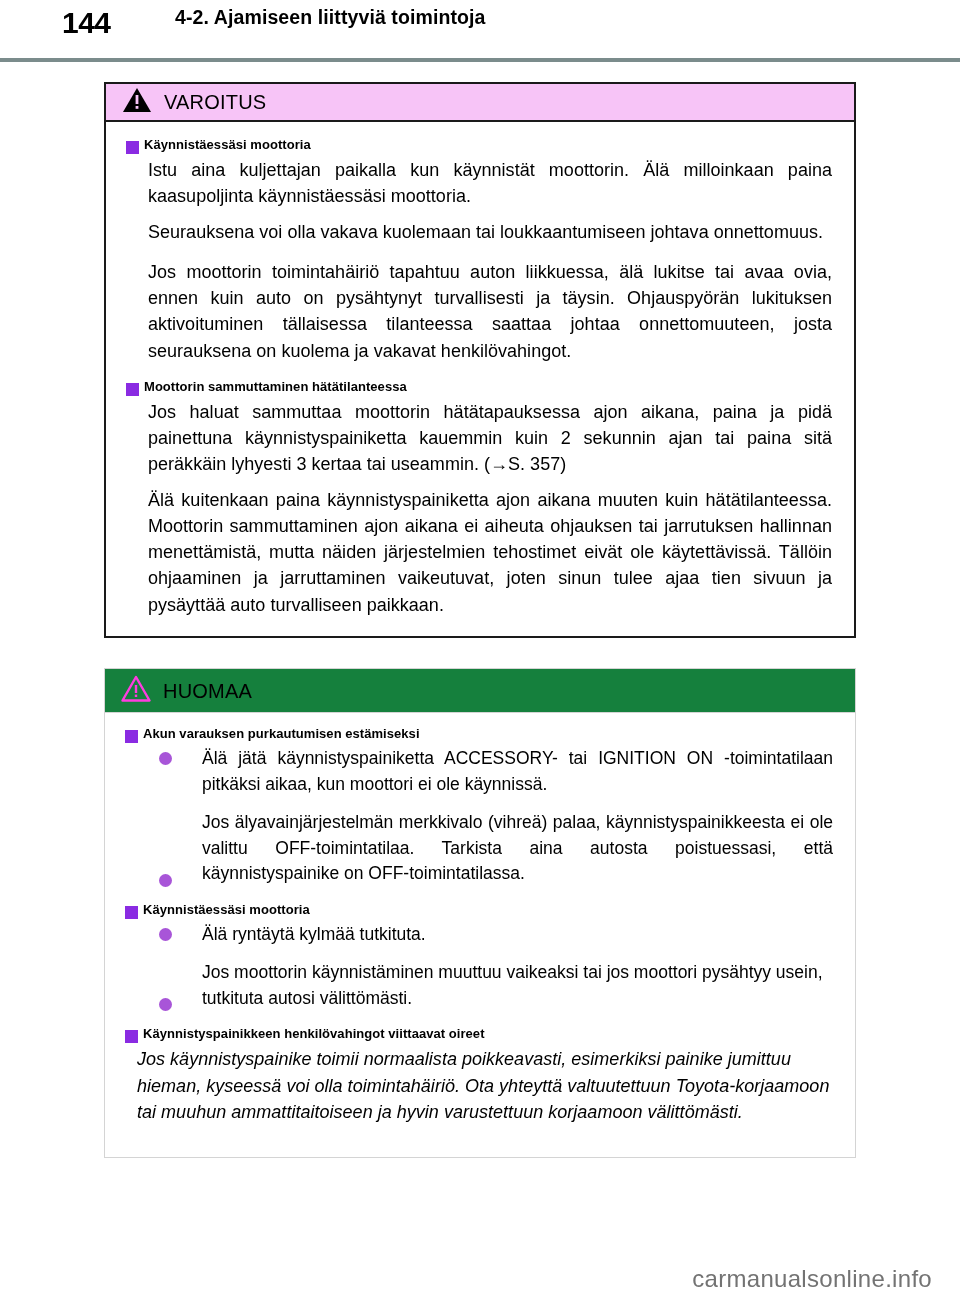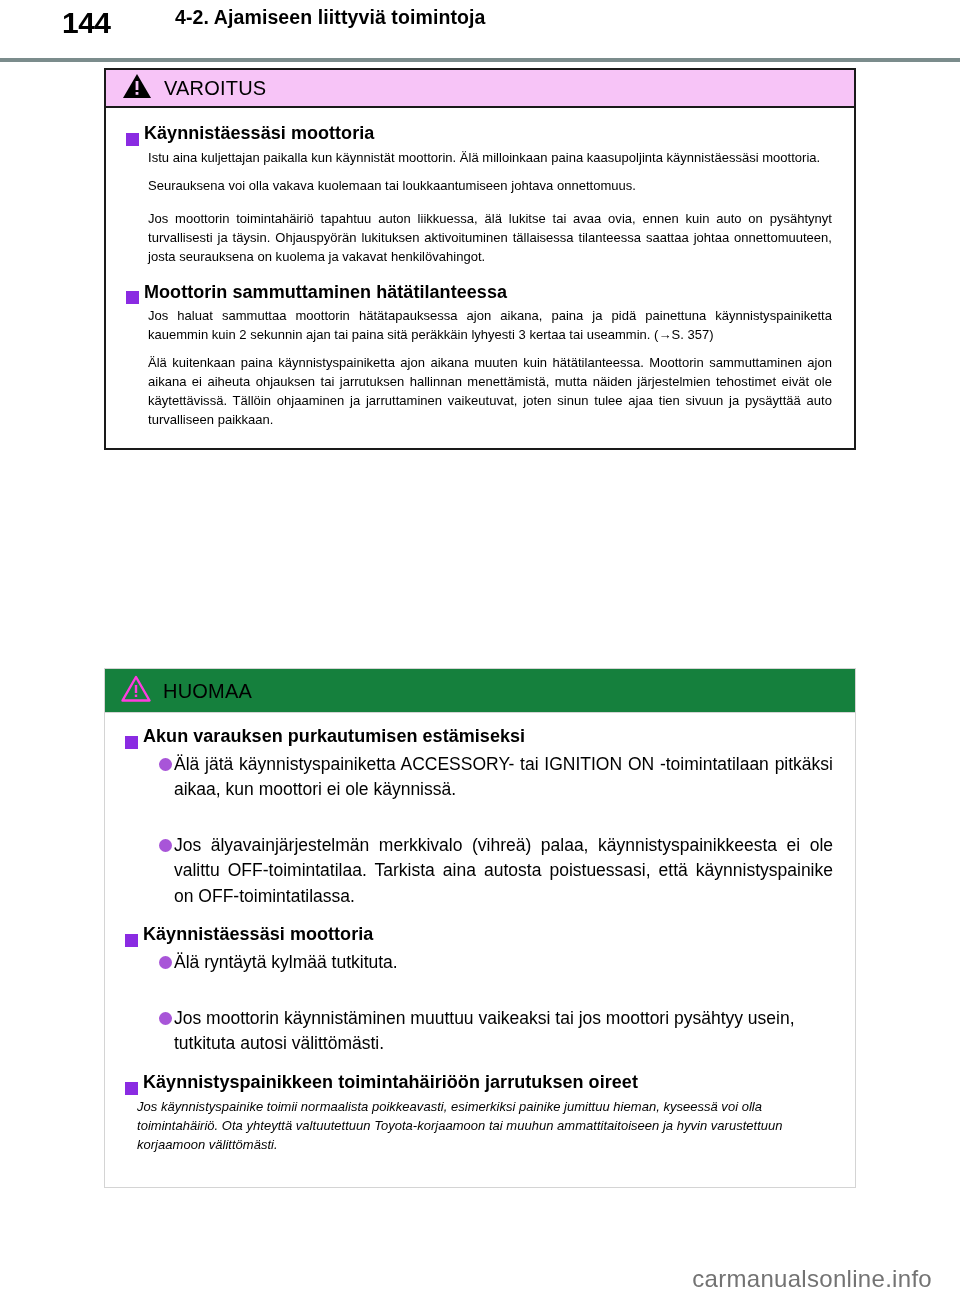--- a/index.html
+++ b/index.html
@@ -53,21 +53,21 @@
     background: #7b8c8c;
   }
 
   
   .notice-box {
     position: absolute;
     box-sizing: border-box;
   }
   .notice-box.warning {
     left: 104px;
-    top: 68px;
+    top: 82px;
     width: 752px;
     border: 2px solid #1a1a1a;
     background: #ffffff;
   }
   .notice-box.caution {
     left: 104px;
     top: 668px;
     width: 752px;
     border: 1.5px solid #d4d4d4;
     background: #ffffff;
@@ -103,55 +103,56 @@
   }
   .notice-box.caution .notice-body {
     padding: 12px 20px 30px 20px;
   }
 
   
   .block { margin-bottom: 2px; }
 
   .sq-head {
     display: flex;
-    align-items: flex-end;
-    font-size: 18px;
+    align-items: flex-start;
+    font-size: 13px;
     font-weight: bold;
     line-height: 1.32;
     margin-bottom: 3px;
   }
   .sq-bullet {
     width: 13px;
     height: 13px;
     background: #8a2be2;
     flex: 0 0 auto;
     margin-top: 5px;
     margin-right: 5px;
   }
   .sq-head-text { letter-spacing: 0.05px; }
 
   .para {
-    font-size: 13px;
+    font-size: 18px;
     line-height: 1.46;
     text-align: justify;
     margin: 0 0 0 22px;
     padding-right: 2px;
     letter-spacing: 0.02px;
   }
   .para + .para { margin-top: 9px; }
   .para.nojust { text-align: left; font-style: italic; }
 
   .dot-item {
     display: flex;
     align-items: flex-start;
     margin: 0 0 0 34px;
     font-size: 17.5px;
     line-height: 1.46;
-  }
-  .dot-item + .dot-item { margin-top: 30px; }
+    gap: 28px;
+  }
+  .dot-item + .dot-item { margin-top: 13px; align-items: flex-end; }
   .dot-bullet {
     width: 13px;
     height: 13px;
     border-radius: 50%;
     background: #a855d8;
     flex: 0 0 auto;
     margin-top: 6px;
     margin-right: 2px;
   }
   .dot-text {
@@ -263,21 +264,21 @@
       </div>
       <div class="dot-item">
         <span class="dot-bullet"></span>
         <span class="dot-text nojust">Jos moottorin käynnistäminen muuttuu vaikeaksi tai jos moottori pysähtyy usein, tutkituta autosi välittömästi.</span>
       </div>
     </div>
 
     <div class="block spaced">
       <div class="sq-head">
         <span class="sq-bullet"></span>
-        <span class="sq-head-text">Käynnistyspainikkeen toimintahäiriöön jarrutuksen oireet</span>
+        <span class="sq-head-text">Käynnistyspainikkeen henkilövahingot viittaavat oireet</span>
       </div>
       <p class="para nojust" style="margin-left:12px">Jos käynnistyspainike toimii normaalista poikkeavasti, esimerkiksi painike jumittuu hieman, kyseessä voi olla toimintahäiriö. Ota yhteyttä valtuutettuun Toyota-korjaamoon tai muuhun ammattitaitoiseen ja hyvin varustettuun korjaamoon välittömästi.</p>
     </div>
 
   </div>
 </div>
 
 <div class="watermark">carmanualsonline.info</div>
 
 </body></html>

